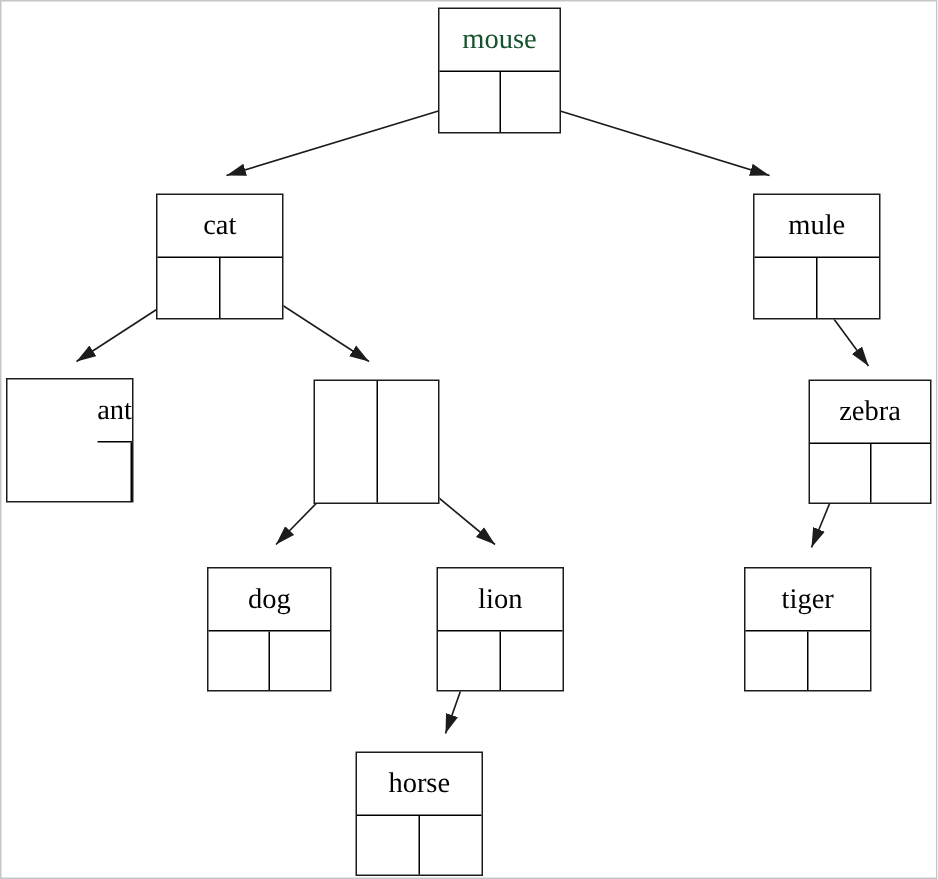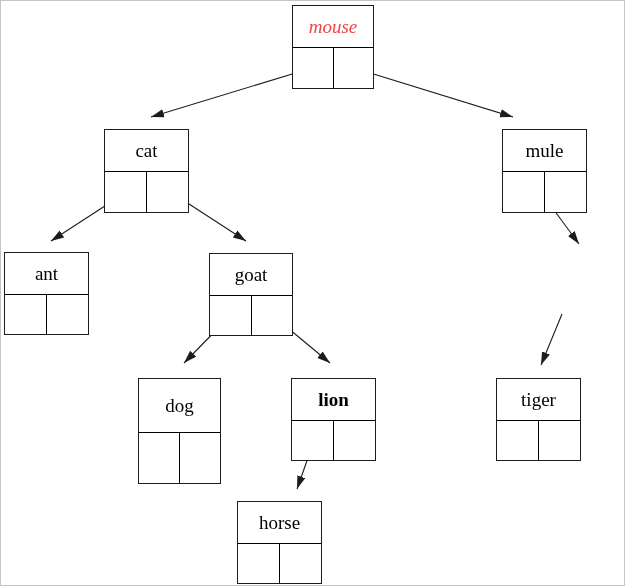--- a/index.html
+++ b/index.html
@@ -74,63 +74,69 @@
       <line x1="127" y1="190" x2="50" y2="240" stroke="#1c1c1c" stroke-width="1.1" marker-end="url(#arrowhead)"></line>
       <line x1="168" y1="190" x2="245" y2="240" stroke="#1c1c1c" stroke-width="1.1" marker-end="url(#arrowhead)"></line>
       <line x1="539" y1="190" x2="578" y2="243" stroke="#1c1c1c" stroke-width="1.1" marker-end="url(#arrowhead)"></line>
       <line x1="231" y1="313" x2="183" y2="362" stroke="#1c1c1c" stroke-width="1.1" marker-end="url(#arrowhead)"></line>
       <line x1="270" y1="313" x2="329" y2="362" stroke="#1c1c1c" stroke-width="1.1" marker-end="url(#arrowhead)"></line>
       <line x1="561" y1="313" x2="540" y2="364" stroke="#1c1c1c" stroke-width="1.1" marker-end="url(#arrowhead)"></line>
       <line x1="314" y1="437" x2="296" y2="488" stroke="#1c1c1c" stroke-width="1.1" marker-end="url(#arrowhead)"></line>
     </svg>
   <div id="nodes-layer">
       <div class="node" style="left: 291px; top: 4px; width: 82px; height: 84px; border-color: rgb(28, 28, 28);">
-    <div class="node-label" style="color: #ef4444; font-style: italic;">mouse</div>
+    <div class="node-label" style="color: #14532d;">mouse</div>
     <div class="node-cells">
       <div class="cell cell-left"></div>
       <div class="cell cell-right"></div>
     </div>
   </div>
       <div class="node" style="left: 103px; top: 128px; width: 85px; height: 84px; border-color: rgb(28, 28, 28); justify-content: center;">
     <div class="node-label" style="color: rgb(0, 0, 0);">cat</div>
     <div class="node-cells">
       <div class="cell cell-left"></div>
       <div class="cell cell-right"></div>
     </div>
   </div>
       <div class="node" style="left: 475px; top: 128px; width: 85px; height: 84px; border-color: rgb(28, 28, 28); margin-left: 26px;">
     <div class="node-label" style="color: rgb(0, 0, 0);">mule</div>
     <div class="node-cells">
       <div class="cell cell-left"></div>
       <div class="cell cell-right"></div>
     </div>
   </div>
-      <div class="node" style="left: 3px; top: 251px; width: 85px; height: 83px; border-color: rgb(28, 28, 28);">
+      <div class="node" style="left: 3px; top: 251px; width: 85px; height: 83px; border-color: rgb(28, 28, 28); align-items: flex-end;">
     <div class="node-label" style="color: rgb(0, 0, 0);">ant</div>
     <div class="node-cells">
       <div class="cell cell-left"></div>
       <div class="cell cell-right"></div>
     </div>
   </div>
       <div class="node" style="left: 208px; top: 252px; width: 84px; height: 83px; border-color: rgb(28, 28, 28);">
-    <div class="node-label" style="color: rgb(0, 0, 0);">goat</div>
     <div class="node-cells">
       <div class="cell cell-left"></div>
       <div class="cell cell-right"></div>
     </div>
   </div>
-      <div class="node" style="left: 137px; top: 377px; width: 83px; height: 106px; border-color: rgb(28, 28, 28);">
+      <div class="node" style="left: 538px; top: 252px; width: 82px; height: 83px; border-color: rgb(28, 28, 28);">
+    <div class="node-label" style="color: rgb(0, 0, 0);">zebra</div>
+    <div class="node-cells">
+      <div class="cell cell-left"></div>
+      <div class="cell cell-right"></div>
+    </div>
+  </div>
+      <div class="node" style="left: 137px; top: 377px; width: 83px; height: 83px; border-color: rgb(28, 28, 28);">
     <div class="node-label" style="color: rgb(0, 0, 0);">dog</div>
     <div class="node-cells">
       <div class="cell cell-left"></div>
       <div class="cell cell-right"></div>
     </div>
   </div>
       <div class="node" style="left: 290px; top: 377px; width: 85px; height: 83px; border-color: rgb(28, 28, 28);">
-    <div class="node-label" style="color: rgb(0, 0, 0); font-weight: bold;">lion</div>
+    <div class="node-label" style="color: rgb(0, 0, 0);">lion</div>
     <div class="node-cells">
       <div class="cell cell-left"></div>
       <div class="cell cell-right"></div>
     </div>
   </div>
       <div class="node" style="left: 495px; top: 377px; width: 85px; height: 83px; border-color: rgb(28, 28, 28);">
     <div class="node-label" style="color: rgb(0, 0, 0);">tiger</div>
     <div class="node-cells">
       <div class="cell cell-left"></div>
       <div class="cell cell-right"></div>

